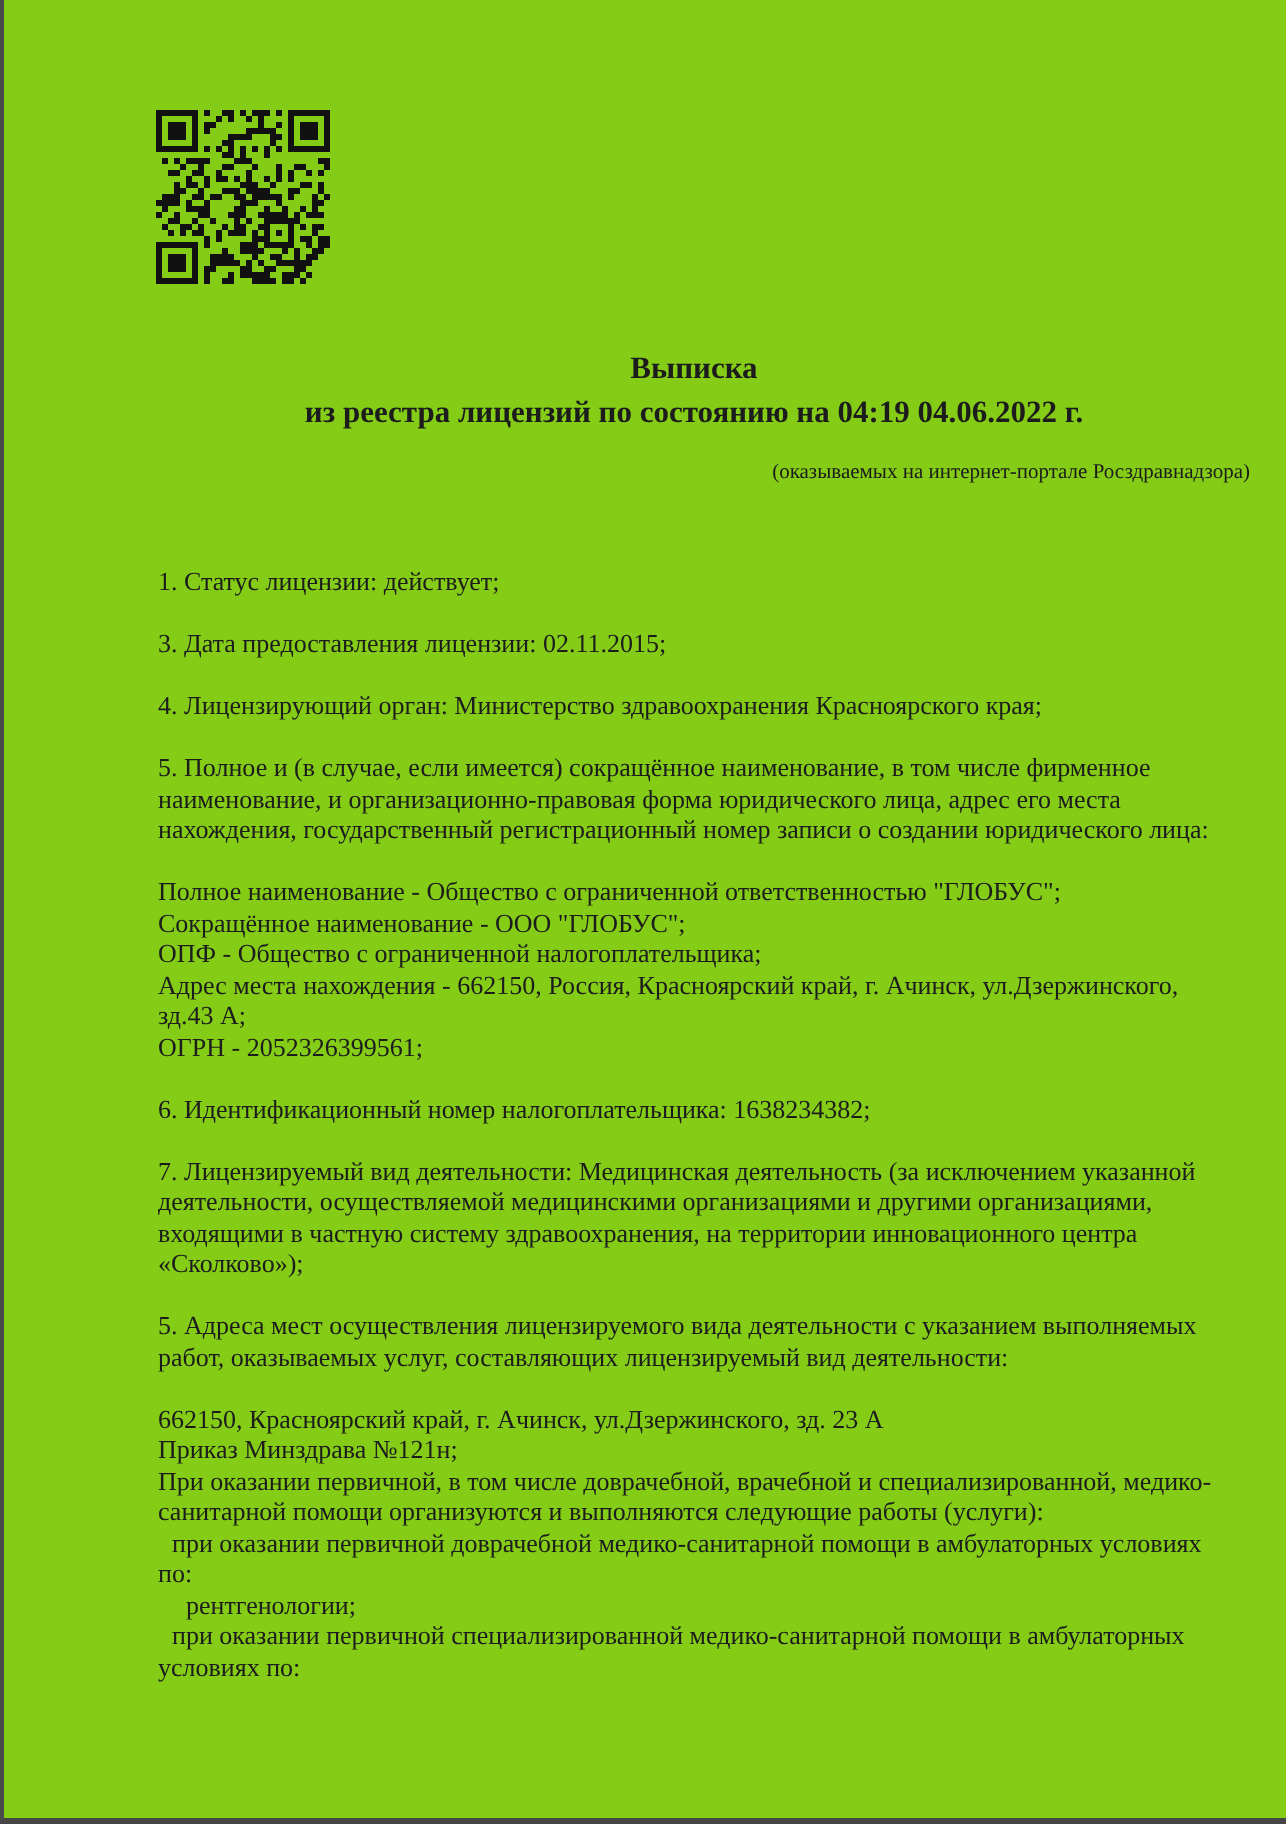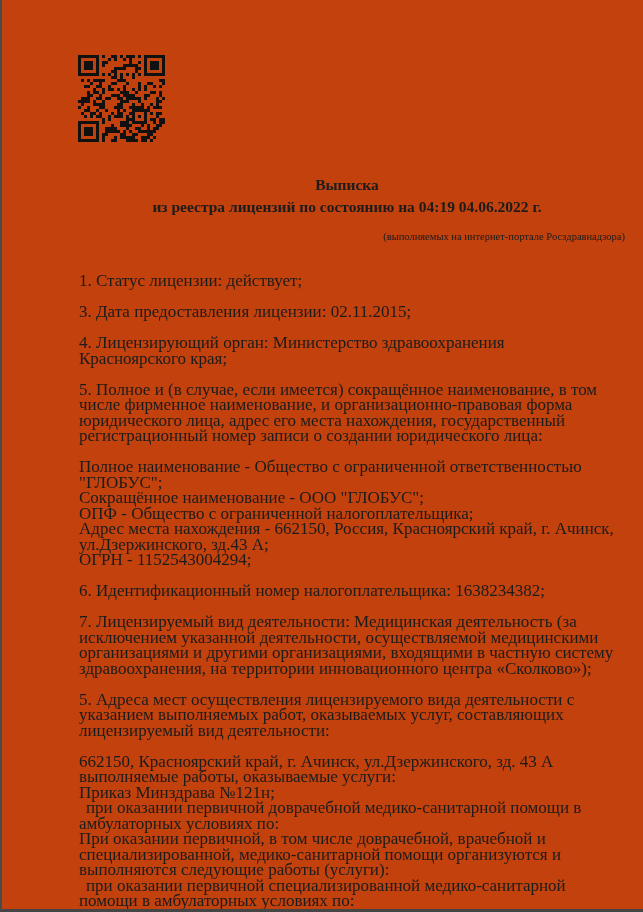--- a/index.html
+++ b/index.html
@@ -1,26 +1,26 @@
 <!DOCTYPE html>
 <html><head>
 <meta charset="utf-8">
 <style>
   html, body { margin:0; padding:0; background:#e8e8e8; }
   .page {
     width:643px; height:912px; box-sizing:border-box;
-    background:#c2410c; position:relative; overflow:hidden;
+    background:#84cc16; position:relative; overflow:hidden;
     border-left:2px solid #4a4a4a; border-bottom:3px solid #454545;
     font-family:"Liberation Serif", serif; color:#1c1c1c;
   }
   .qr { position:absolute; left:76px; top:55px; width:87px; height:87px; }
   .content { margin-left:77px; width:536px; padding-top:174px; }
   .title { font-size:15.5px; font-weight:bold; text-align:center; line-height:22px; }
   .note { font-size:10.5px; line-height:13px; text-align:right; margin-top:12px; margin-right:-10px; }
-  .body { margin-top:30px; font-size:17px; line-height:15.5px; }
+  .body { margin-top:40px; font-size:13px; line-height:15.5px; }
   .para { margin:0 0 15.5px 0; }
   .line { margin:0; }
   .indent1 { text-indent:7px; }
   .indent2 { text-indent:14px; }
 </style>
 </head>
 <body>
 
 <div class="page">
 
@@ -408,48 +408,48 @@
         <rect x="72" y="84" width="3" height="3" fill="#111111"></rect>
       </svg></div>
 
   <div class="content">
 
     <div class="title">
       <div class="line">Выписка</div>
       <div class="line">из реестра лицензий по состоянию на 04:19 04.06.2022 г.</div>
     </div>
 
-    <div class="note">(выполняемых на интернет-портале Росздравнадзора)</div>
+    <div class="note">(оказываемых на интернет-портале Росздравнадзора)</div>
 
     <div class="body">
 
       <p class="para">1. Статус лицензии: действует;</p>
       <p class="para">3. Дата предоставления лицензии: 02.11.2015;</p>
       <p class="para">4. Лицензирующий орган: Министерство здравоохранения Красноярского края;</p>
 
       <p class="para">5. Полное и (в случае, если имеется) сокращённое наименование, в том числе фирменное наименование, и организационно-правовая форма юридического лица, адрес его места нахождения, государственный регистрационный номер записи о создании юридического лица:</p>
 
       <div class="para">
         <div class="line">Полное наименование - Общество с ограниченной ответственностью "ГЛОБУС";</div>
         <div class="line">Сокращённое наименование - ООО "ГЛОБУС";</div>
         <div class="line">ОПФ - Общество с ограниченной налогоплательщика;</div>
         <div class="line">Адрес места нахождения - 662150, Россия, Красноярский край, г. Ачинск, ул.Дзержинского, зд.43 А;</div>
-        <div class="line">ОГРН - 1152543004294;</div>
+        <div class="line">ОГРН - 2052326399561;</div>
       </div>
 
       <p class="para">6. Идентификационный номер налогоплательщика: 1638234382;</p>
 
       <p class="para">7. Лицензируемый вид деятельности: Медицинская деятельность (за исключением указанной деятельности, осуществляемой медицинскими организациями и другими организациями, входящими в частную систему здравоохранения, на территории инновационного центра «Сколково»);</p>
 
       <p class="para">5. Адреса мест осуществления лицензируемого вида деятельности с указанием выполняемых работ, оказываемых услуг, составляющих лицензируемый вид деятельности:</p>
 
       <div>
-        <div class="line">662150, Красноярский край, г. Ачинск, ул.Дзержинского, зд. 43 А</div>
-        <div class="line">выполняемые работы, оказываемые услуги:</div>
+        <div class="line">662150, Красноярский край, г. Ачинск, ул.Дзержинского, зд. 23 А</div>
         <div class="line">Приказ Минздрава №121н;</div>
+        <div class="line">При оказании первичной, в том числе доврачебной, врачебной и специализированной, медико-санитарной помощи организуются и выполняются следующие работы (услуги):</div>
         <div class="line indent1">при оказании первичной доврачебной медико-санитарной помощи в амбулаторных условиях по:</div>
-        <div class="line">При оказании первичной, в том числе доврачебной, врачебной и специализированной, медико-санитарной помощи организуются и выполняются следующие работы (услуги):</div>
+        <div class="line indent2">рентгенологии;</div>
         <div class="line indent1">при оказании первичной специализированной медико-санитарной помощи в амбулаторных условиях по:</div>
       </div>
 
     </div>
   </div>
 </div>
 
 </body></html>

